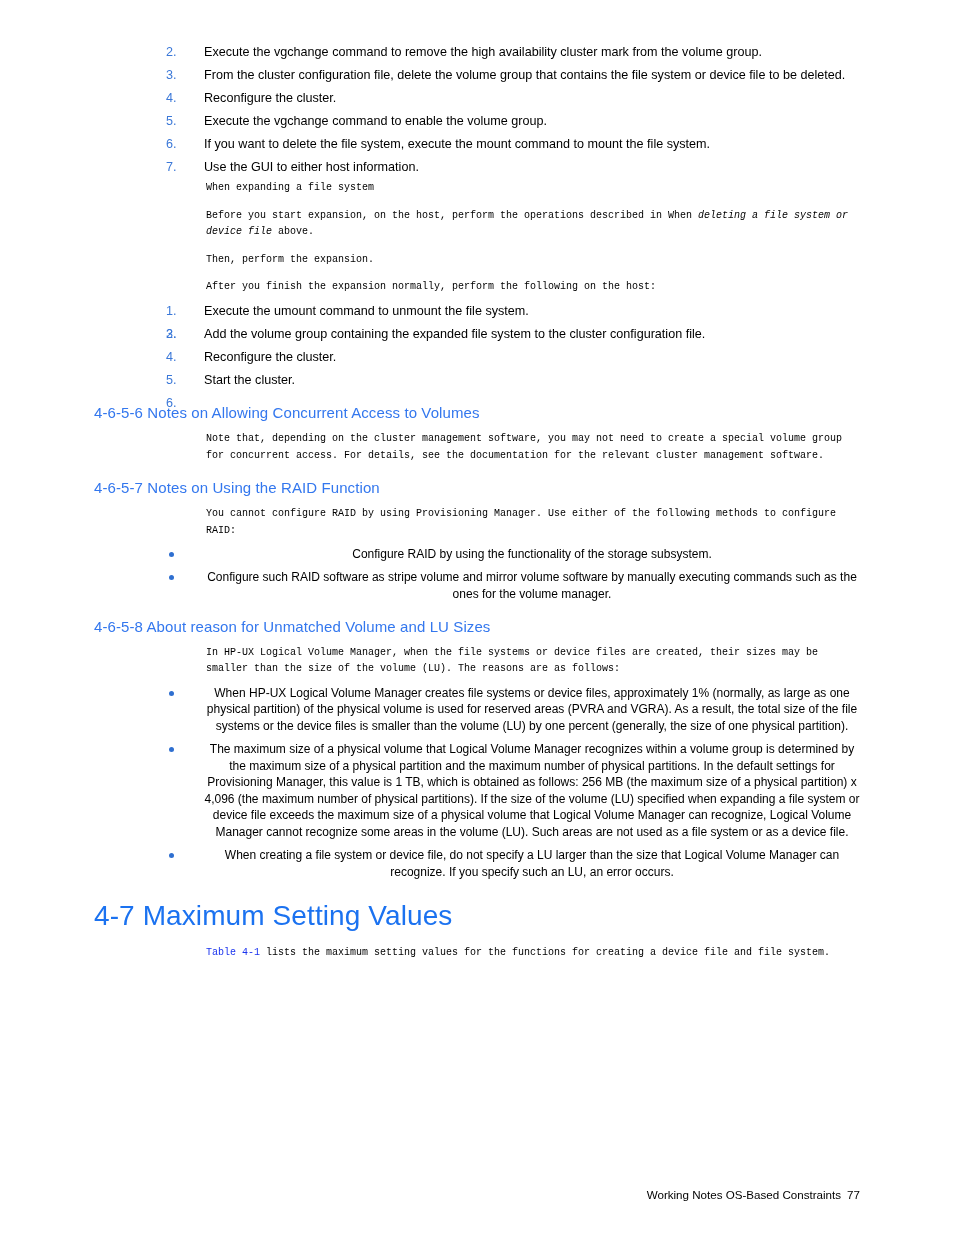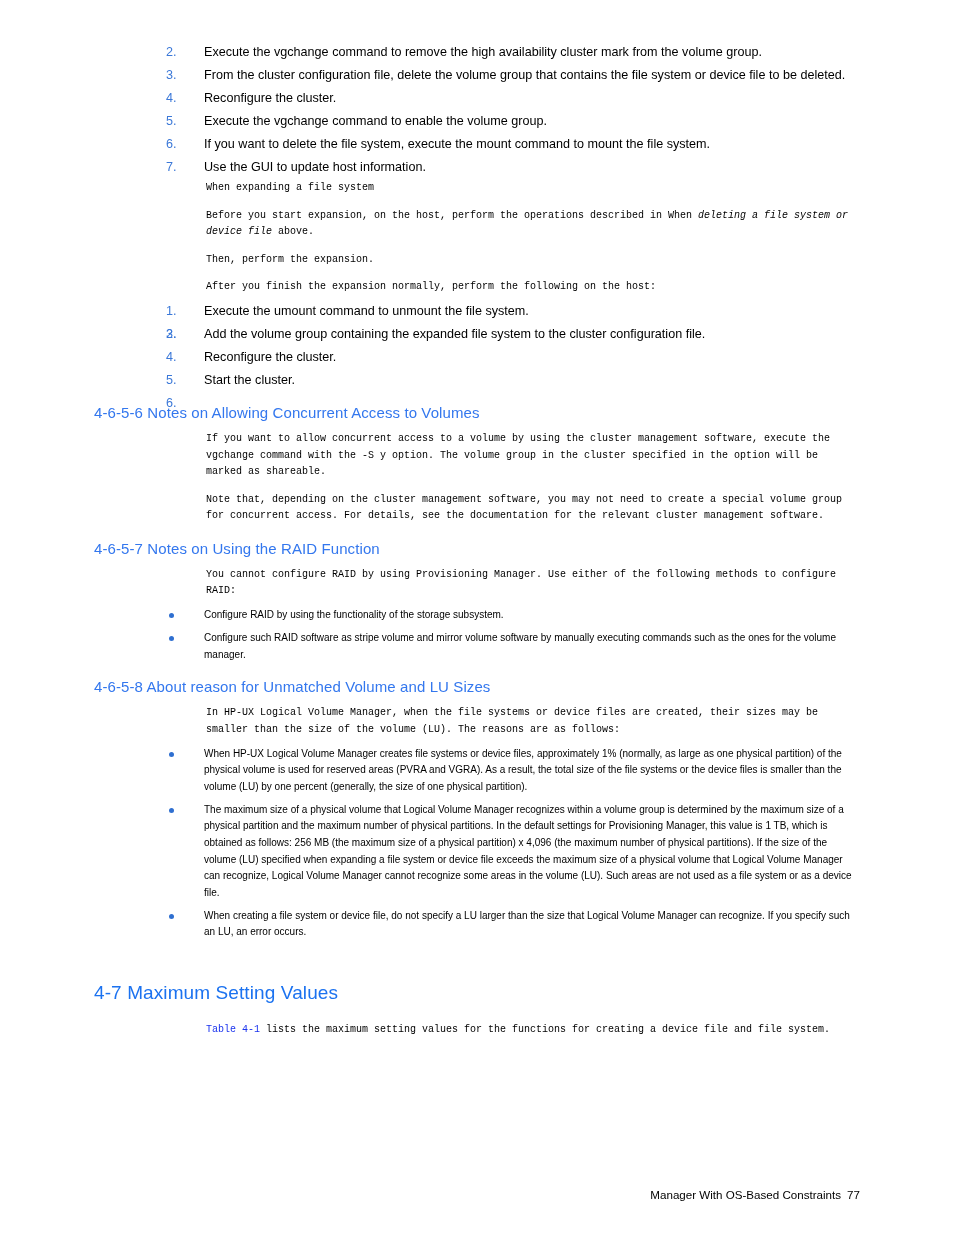--- a/index.html
+++ b/index.html
@@ -49,23 +49,23 @@
   h2.sec-h {
     margin: 13px 0 8px 0;
     padding: 0;
     font-size: 15px;
     font-weight: normal;
     line-height: 21px;
     color: #3377ee;
     letter-spacing: 0.1px;
   }
   h1.chap-h {
-    margin: 36px 0 14px 0;
-    padding: 0;
-    font-size: 19px;
+    margin: 20px 0 14px 0;
+    padding: 0;
+    font-size: 28px;
     font-weight: normal;
     line-height: 31px;
     color: #1b72f0;
     letter-spacing: 0.1px;
   }
 
   
   ol.olist {
     margin: 0;
     padding: 0;
@@ -93,23 +93,24 @@
   
   ul.blist {
     margin: 0;
     padding: 0;
     list-style: none;
   }
   ul.blist > li {
     position: relative;
     margin: 0 0 0 72px;
     padding: 0 0 0 38px;
-    font-size: 10px;
+    font-size: 12px;
     line-height: 16.6px;
     margin-bottom: 6.5px;
+    text-align: center;
   }
   ul.blist > li:last-child { margin-bottom: 0; }
   ul.blist > li .dot {
     position: absolute;
     left: 3px;
     top: 6px;
     width: 5px;
     height: 5px;
     border-radius: 50%;
     background: #2f6fd0;
@@ -163,21 +164,21 @@
       <li>
         <span class="num">5.</span>
         <span>Execute the vgchange command to enable the volume group.</span>
       </li>
       <li>
         <span class="num">6.</span>
         <span>If you want to delete the file system, execute the mount command to mount the file system.</span>
       </li>
       <li>
         <span class="num">7.</span>
-        <span>Use the GUI to update host information.</span>
+        <span>Use the GUI to either host information.</span>
       </li>
     </ol>
 
     <p class="para tight">When expanding a file system</p>
 
     <p class="para"><span>Before you start expansion, on the host, perform the operations described in When </span><em class="it">deleting a file system or device file</em><span> above.</span></p>
 
     <p class="para">Then, perform the expansion.</p>
 
     <p class="para">After you finish the expansion normally, perform the following on the host:</p>
@@ -203,21 +204,20 @@
       <li>
         <span class="num">5.</span>
         <span>Start the cluster.</span>
       </li>
       <li>
         <span class="num">6.</span>
       </li>
     </ol>
 
     <h2 class="sec-h">4-6-5-6 Notes on Allowing Concurrent Access to Volumes</h2>
-    <p class="para" style="margin-top:0">If you want to allow concurrent access to a volume by using the cluster management software, execute the vgchange command with the -S y option. The volume group in the cluster specified in the option will be marked as shareable.</p>
     <p class="para">Note that, depending on the cluster management software, you may not need to create a special volume group for concurrent access. For details, see the documentation for the relevant cluster management software.</p>
 
     <h2 class="sec-h">4-6-5-7 Notes on Using the RAID Function</h2>
     <p class="para" style="margin-top:0">You cannot configure RAID by using Provisioning Manager. Use either of the following methods to configure RAID:</p>
     <div class="list-gap"></div>
     <ul class="blist">
       <li>
         <span class="dot"></span>
         <span>Configure RAID by using the functionality of the storage subsystem.</span>
       </li>
@@ -244,15 +244,15 @@
         <span>When creating a file system or device file, do not specify a LU larger than the size that Logical Volume Manager can recognize. If you specify such an LU, an error occurs.</span>
       </li>
     </ul>
 
     <h1 class="chap-h">4-7 Maximum Setting Values</h1>
     <p class="para" style="margin-top:0"><a class="xref" href="#">Table 4-1</a><span> lists the maximum setting values for the functions for creating a device file and file system.</span></p>
 
   </div>
 
   <div class="footer">
-    <div class="footer-text"><span>Manager With OS-Based Constraints</span><span class="pg">77</span></div>
+    <div class="footer-text"><span>Working Notes OS-Based Constraints</span><span class="pg">77</span></div>
   </div>
 </div>
 
 </body></html>

